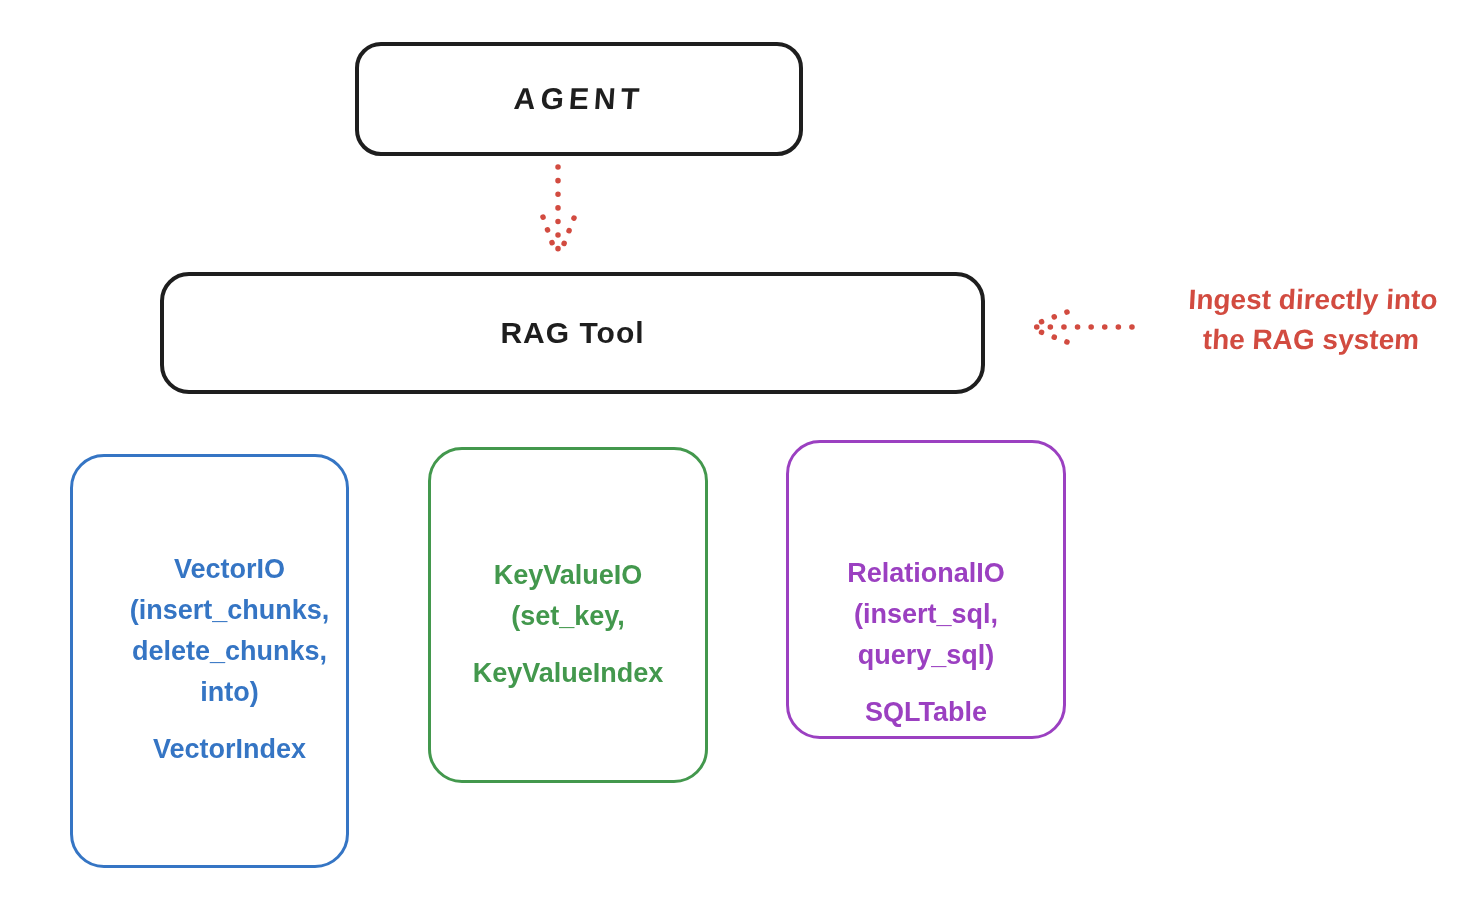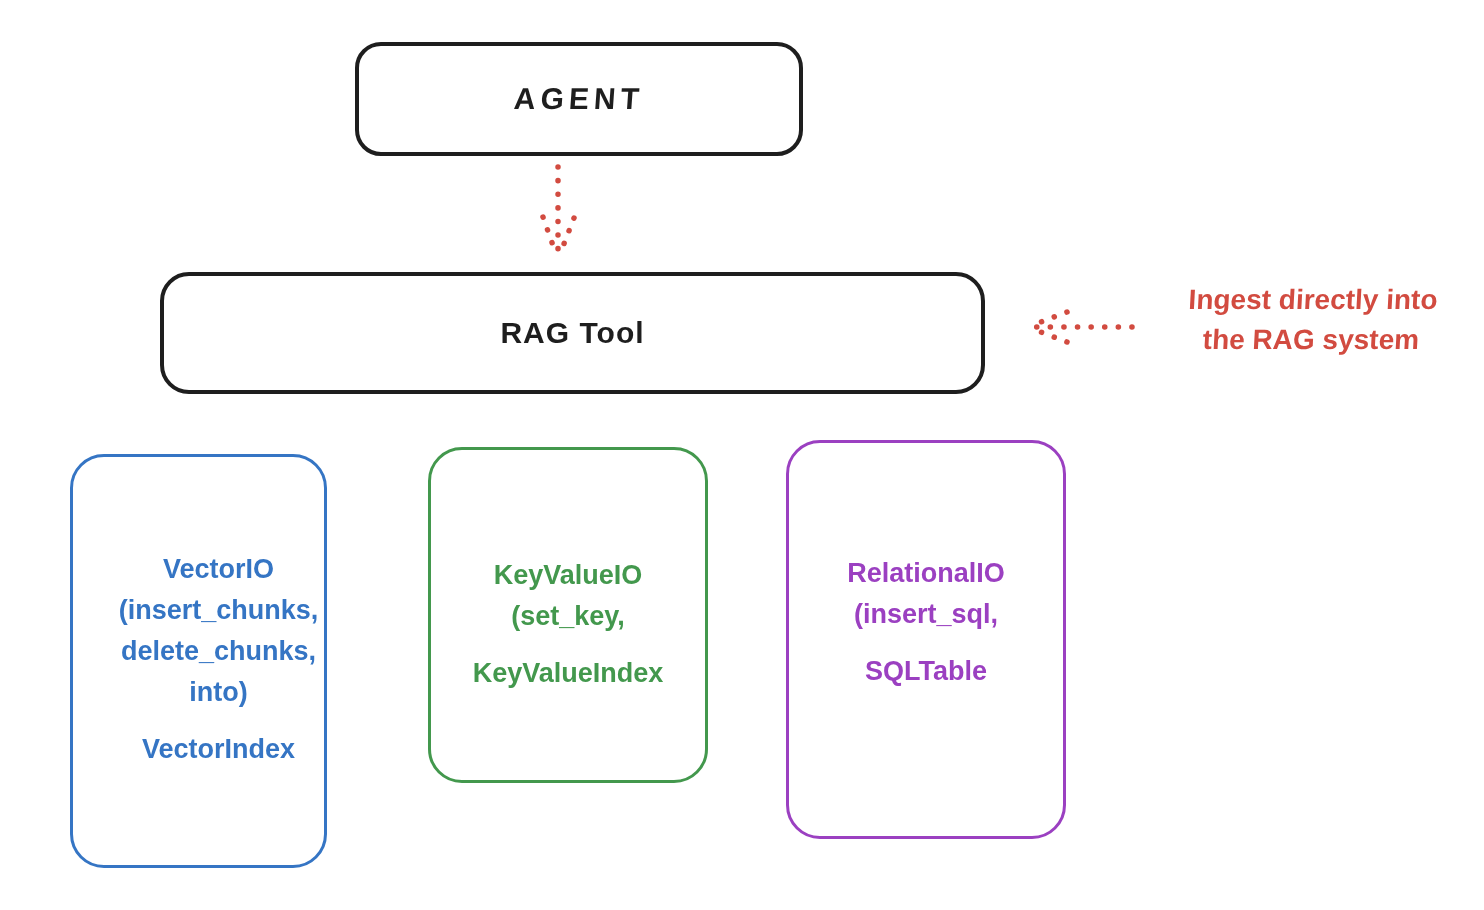--- a/index.html
+++ b/index.html
@@ -61,32 +61,32 @@
   }
   .backend {
     border-width: 3.5px;
     border-radius: 34px;
     text-align: center;
     font-size: 27px;
     font-weight: 700;
     line-height: 41px;
   }
   .backend-vector {
-    left: 70px; top: 454px; width: 257px; height: 414px;
+    left: 70px; top: 454px; width: 279px; height: 414px;
     border-color: var(--blue, #3575c4); color: var(--blue, #3575c4);
     padding-top: 92px;
     padding-left: 40px;
   }
   .backend-keyvalue {
     left: 428px; top: 447px; width: 280px; height: 336px;
     border-color: var(--green, #43984d); color: var(--green, #43984d);
     padding-top: 105px;
   }
   .backend-relational {
-    left: 786px; top: 440px; width: 280px; height: 399px;
+    left: 786px; top: 440px; width: 280px; height: 299px;
     border-color: var(--purple, #9b40c1); color: var(--purple, #9b40c1);
     padding-top: 110px;
     text-align: center;
   }
   .index-label { margin-top: 16px; }
 </style>
 </head>
 <body>
 
 <div class="canvas">
@@ -131,17 +131,18 @@
       <div>KeyValueIO</div>
       <div>(set_key,</div>
     </div>
     <div class="index-label">KeyValueIndex</div>
   </div>
 
   <div class="box backend backend-relational">
     <div>
       <div>RelationalIO</div>
       <div>(insert_sql,</div>
+      <div>query_sql)</div>
     </div>
     <div class="index-label">SQLTable</div>
   </div>
 
 </div>
 
 </body></html>

